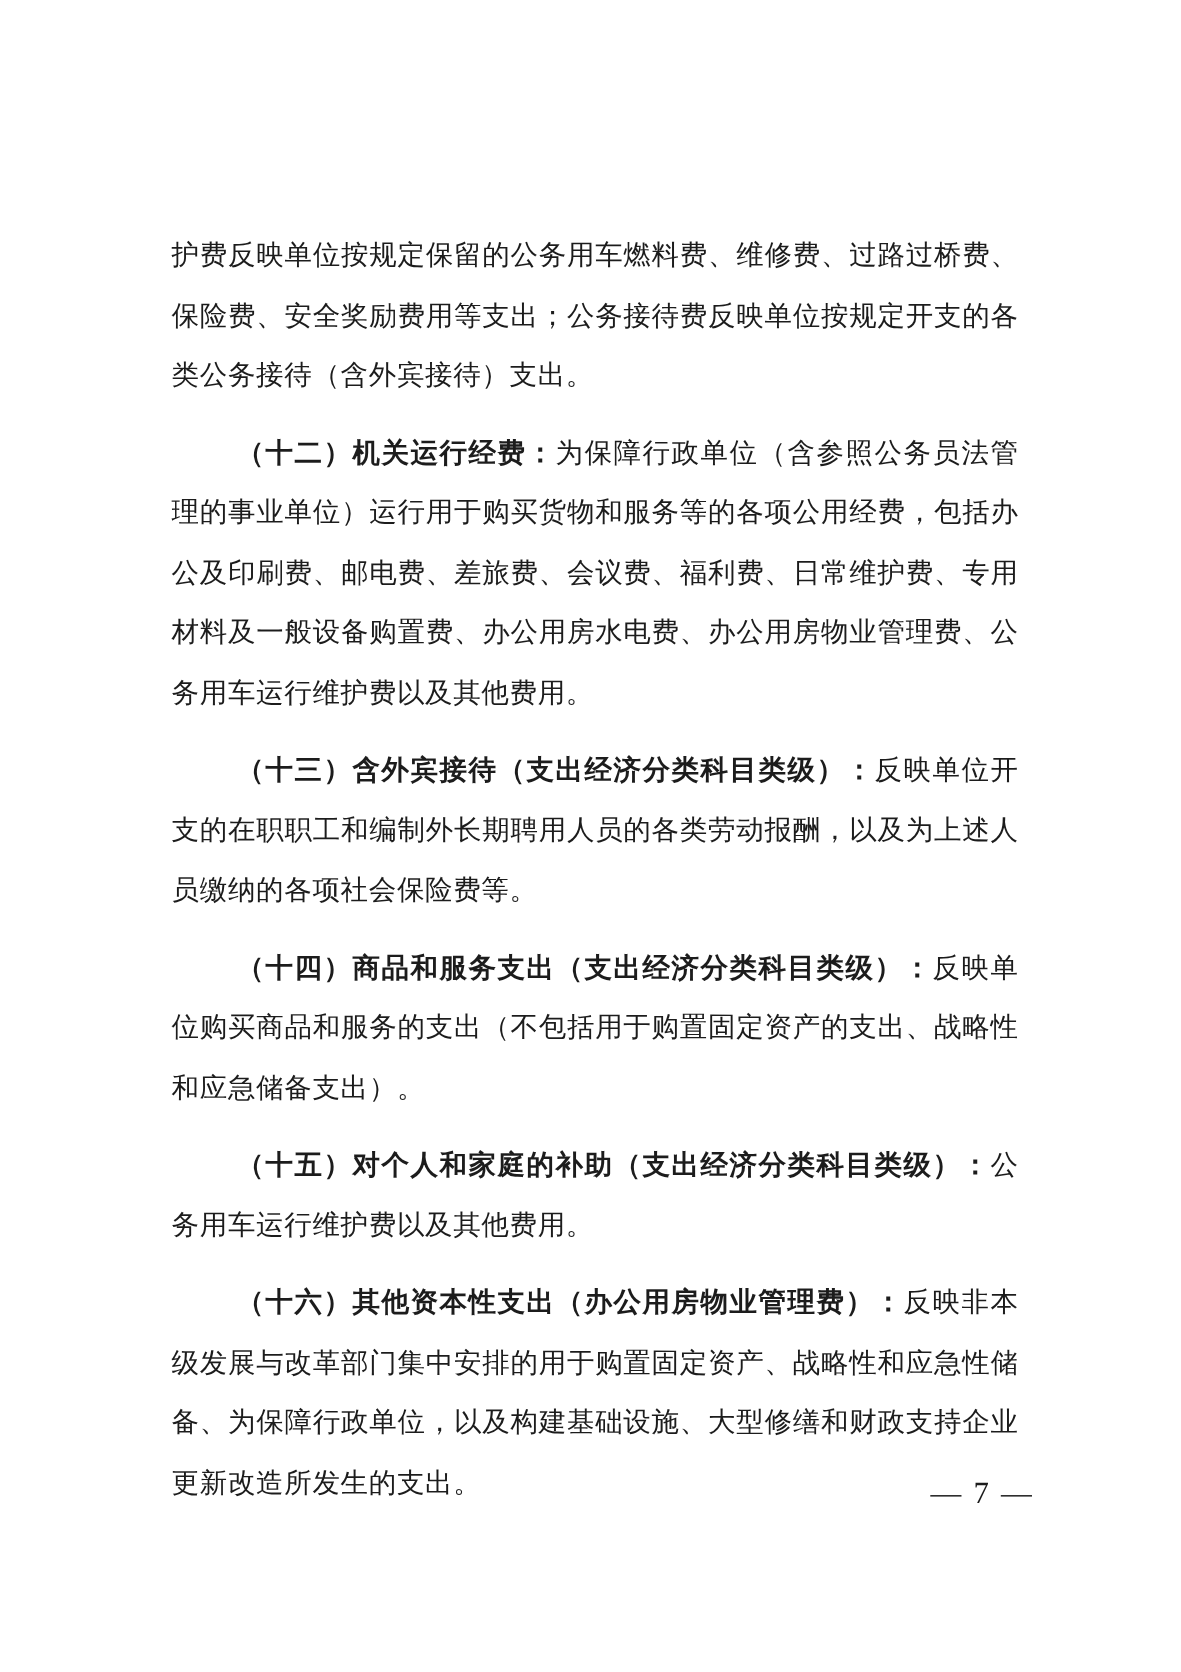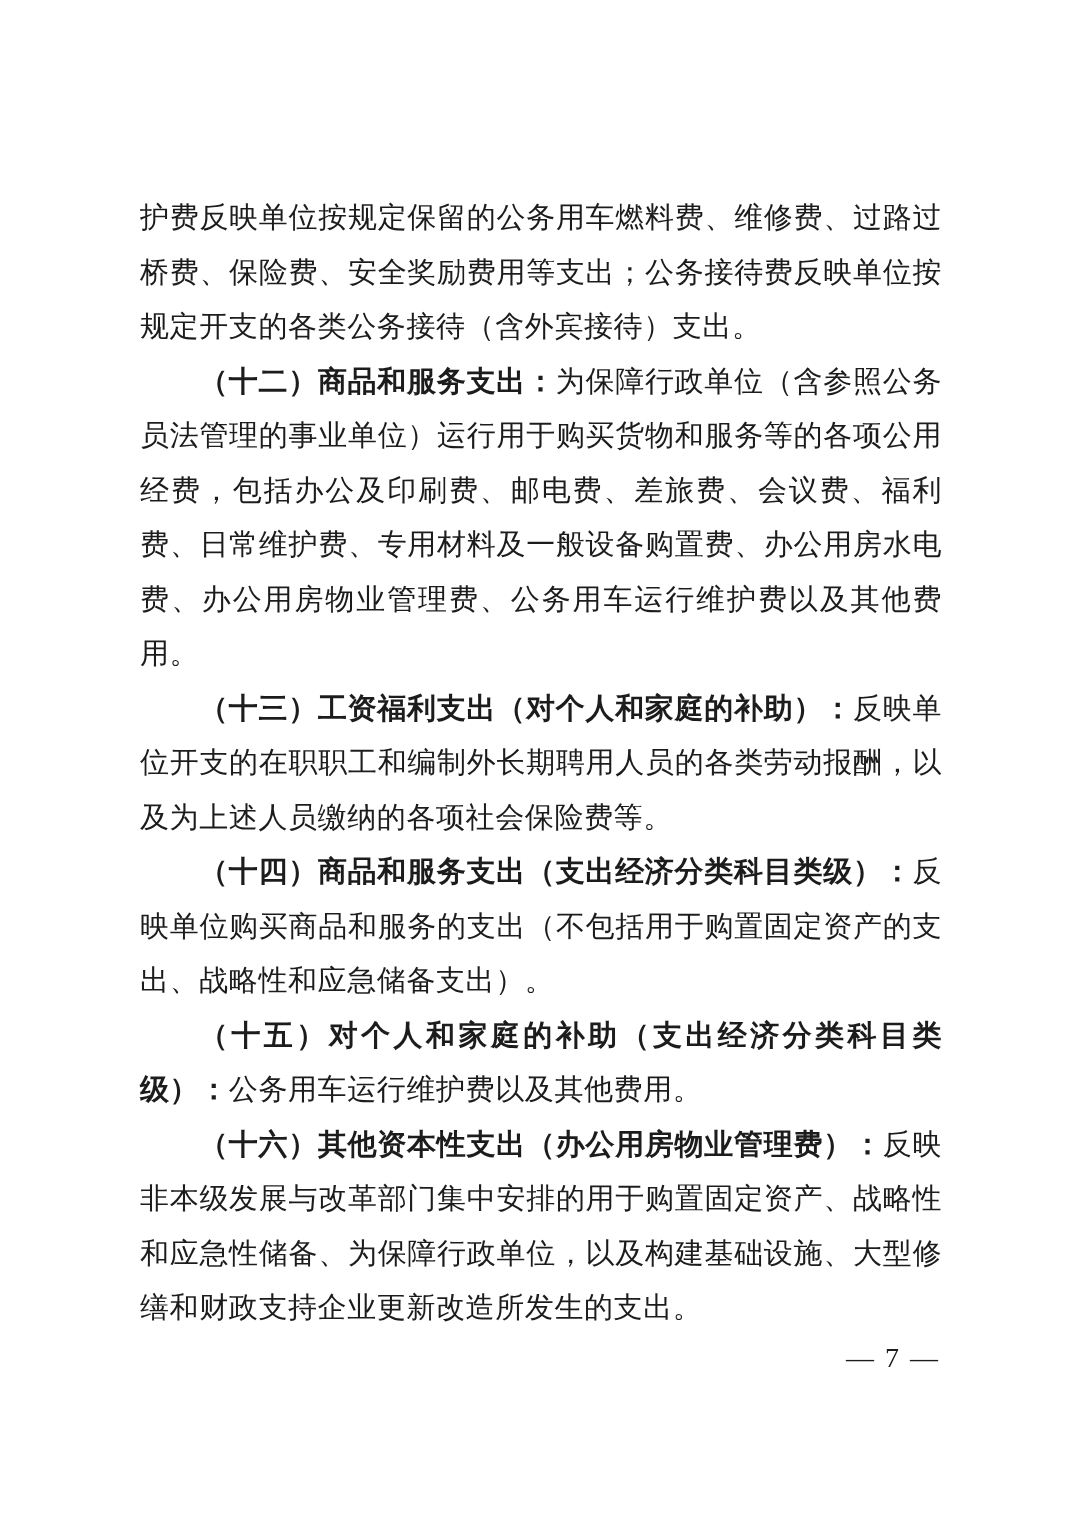--- a/index.html
+++ b/index.html
@@ -17,22 +17,22 @@
     font-family: "Liberation Serif", "DejaVu Serif", serif;
     color: #1c1c1c;
   }
   .doc-body {
     position: absolute;
     left: 140px;
     top: 190px;
     width: 802px;
   }
   p.para {
-    margin: 0;
-    font-size: 29px;
+    margin: 16px;
+    font-size: 25px;
     line-height: 54.5px;
     text-align: justify;
     text-justify: inter-ideograph;
     letter-spacing: 0.6px;
     word-break: break-all;
   }
   p.para.indent {
     text-indent: 59px;
   }
   .lead {
@@ -46,20 +46,20 @@
     letter-spacing: 2px;
     color: #1c1c1c;
   }
 </style>
 </head>
 <body>
 
 <div class="page">
   <div class="doc-body" id="paragraphs">
       <p class="para"><span>护费反映单位按规定保留的公务用车燃料费、维修费、过路过桥费、保险费、安全奖励费用等支出；公务接待费反映单位按规定开支的各类公务接待（含外宾接待）支出。</span></p>
-      <p class="para indent"><span class="lead">（十二）商品和服务支出：</span><span>为保障行政单位（含参照公务员法管理的事业单位）运行用于购买货物和服务等的各项公用经费，包括办公及印刷费、邮电费、差旅费、会议费、福利费、日常维护费、专用材料及一般设备购置费、办公用房水电费、办公用房物业管理费、公务用车运行维护费以及其他费用。</span></p>
-      <p class="para indent"><span class="lead">（十三）工资福利支出（对个人和家庭的补助）：</span><span>反映单位开支的在职职工和编制外长期聘用人员的各类劳动报酬，以及为上述人员缴纳的各项社会保险费等。</span></p>
+      <p class="para indent"><span class="lead">（十二）机关运行经费：</span><span>为保障行政单位（含参照公务员法管理的事业单位）运行用于购买货物和服务等的各项公用经费，包括办公及印刷费、邮电费、差旅费、会议费、福利费、日常维护费、专用材料及一般设备购置费、办公用房水电费、办公用房物业管理费、公务用车运行维护费以及其他费用。</span></p>
+      <p class="para indent"><span class="lead">（十三）含外宾接待（支出经济分类科目类级）：</span><span>反映单位开支的在职职工和编制外长期聘用人员的各类劳动报酬，以及为上述人员缴纳的各项社会保险费等。</span></p>
       <p class="para indent"><span class="lead">（十四）商品和服务支出（支出经济分类科目类级）：</span><span>反映单位购买商品和服务的支出（不包括用于购置固定资产的支出、战略性和应急储备支出）。</span></p>
       <p class="para indent"><span class="lead">（十五）对个人和家庭的补助（支出经济分类科目类级）：</span><span>公务用车运行维护费以及其他费用。</span></p>
       <p class="para indent"><span class="lead">（十六）其他资本性支出（办公用房物业管理费）：</span><span>反映非本级发展与改革部门集中安排的用于购置固定资产、战略性和应急性储备、为保障行政单位，以及构建基础设施、大型修缮和财政支持企业更新改造所发生的支出。</span></p>
     </div>
   <div class="page-number">— 7 —</div>
 </div>
 
 </body></html>

